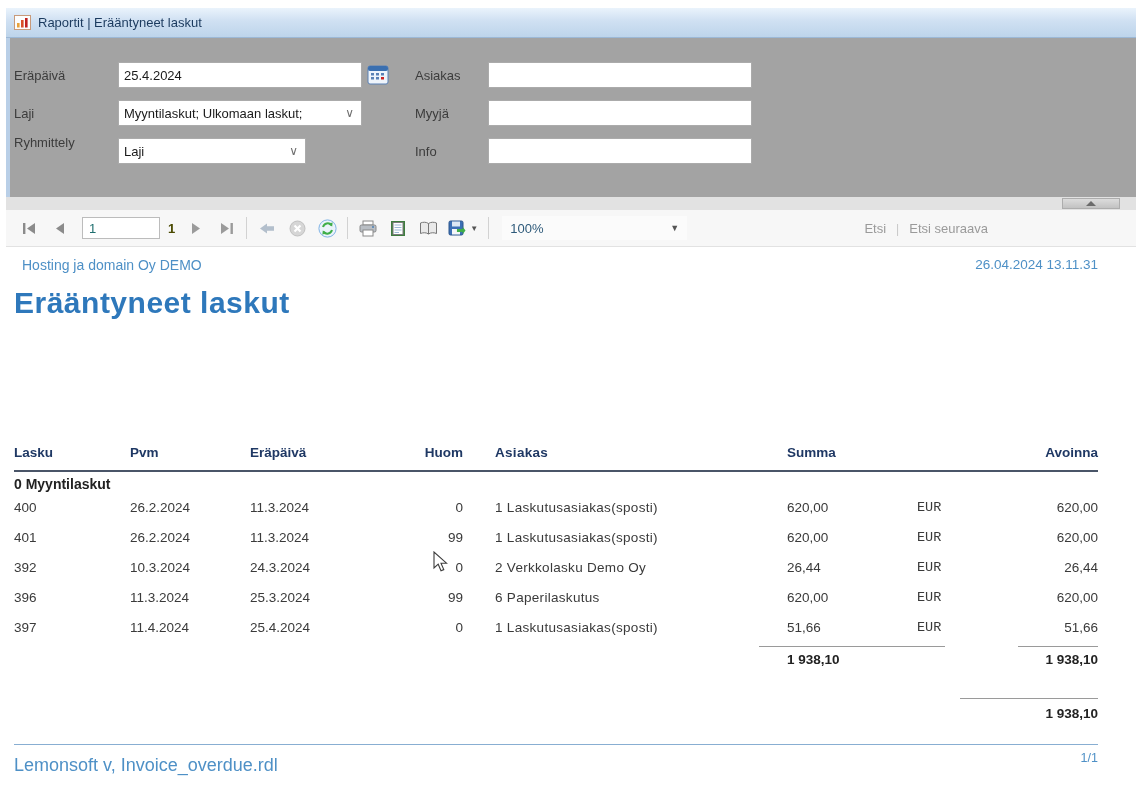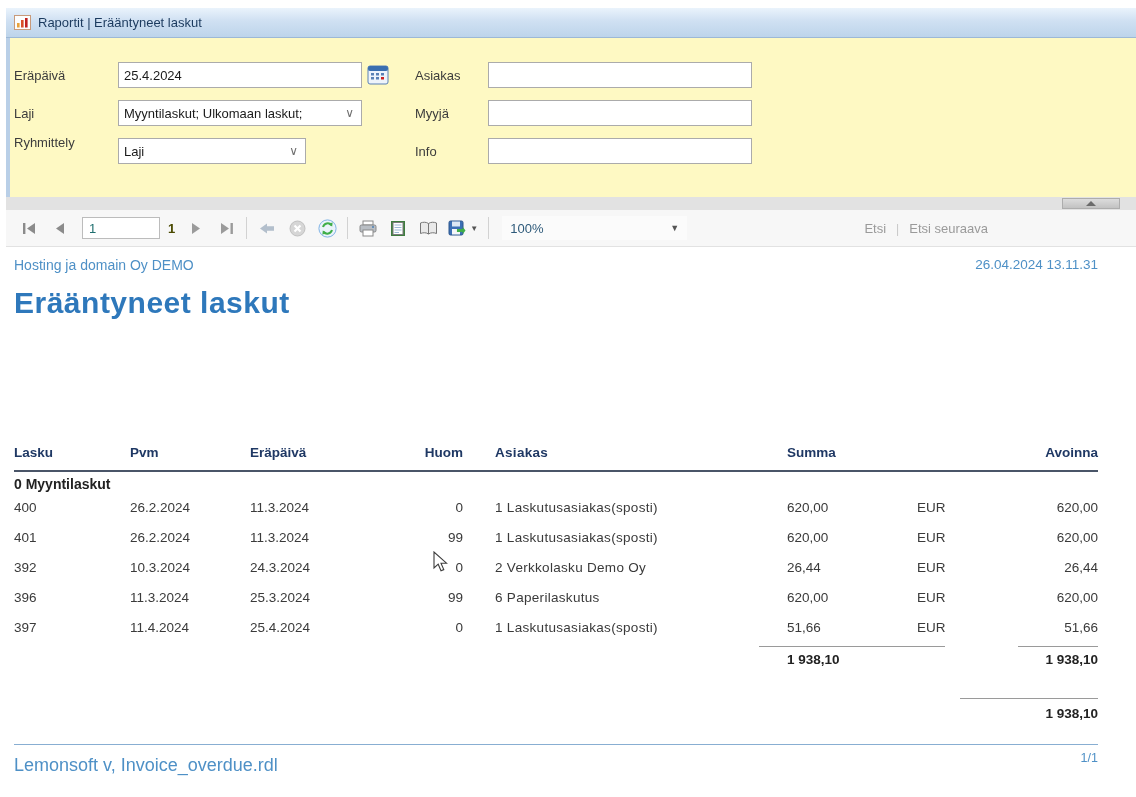--- a/index.html
+++ b/index.html
@@ -1,19 +1,19 @@
 <!DOCTYPE html>
 <html><head>
 <meta charset="utf-8">
 <style>
   * { margin:0; padding:0; box-sizing:border-box; }
   html,body { width:1136px; height:797px; background:#ffffff; overflow:hidden;
               font-family:"Liberation Sans", sans-serif; }
   #window { position:absolute; left:6px; top:8px; width:1130px; height:679px;
-            background:#fef9c3; }
+            background:#a3a3a3; }
   .abs { position:absolute; }
 
   
   #titlebar { left:0; top:0; width:100%; height:30px;
     background:linear-gradient(#eaf3fc,#cfe0f2 45%,#bdd4ea);
     border-bottom:1px solid #9cb8d6; display:flex; align-items:center; padding-left:8px; }
   #titlebar .ttl { font-size:13px; color:#1b3a5e; margin-left:7px; }
 
   
   .flabel { font-size:13px; color:#3c3c3c; }
@@ -44,35 +44,35 @@
   #zoomcombo .zval { font-size:13px; color:#2e5a7a; }
   #zoomcombo .zcaret { color:#555; font-size:9px; }
   #findgroup { position:absolute; right:148px; top:0; height:37px; display:flex;
     align-items:center; gap:10px; }
   .findlbl { font-size:13px; color:#9a9a9a; }
   .findsep { color:#c8c8c8; font-size:12px; }
 
   
   #report { left:0; top:239px; width:100%; height:550px; background:#ffffff; }
   .blue { color:#4e90c6; }
-  #companyname { left:8px; top:10px; font-size:14px; }
+  #companyname { left:16px; top:10px; font-size:14px; }
   #datetime { right:38px; top:10px; font-size:13.5px; }
   #reporttitle { left:8px; top:39px; font-size:30px; font-weight:bold; color:#2e78bb;
     letter-spacing:0.5px; }
   #params { left:8px; top:98px; font-size:14px; }
   #params b { color:#3f87c5; }
 
   
   .trow { position:absolute; left:8px; width:1084px; height:20px; display:flex;
     font-size:13.5px; color:#3a3a3a; }
   .c1 {width:116px;} .c2 {width:120px;} .c3 {width:120px;}
   .c4 {width:93px; text-align:right;}
   .c5 {width:324px; padding-left:32px; letter-spacing:0.3px;}
   .c6 {width:120px; text-align:left;}
-  .c7 {width:46px; padding-left:10px;}
+  .c7 {width:46px; padding-left:10px;font-family:Liberation Mono, monospace;}
   .c8 {width:145px; text-align:right;}
   .thead { font-weight:bold; color:#1f3864; }
   #headline { left:8px; top:223px; width:1084px; height:0; border-top:2px solid #4a5568; }
   .bold { font-weight:bold; color:#222; }
   .tline { position:absolute; height:0; border-top:1px solid #9a9a9a; }
   #footline { left:8px; top:497px; width:1084px; height:0; border-top:1px solid #88aed2; }
   #reportfooter-left { left:8px; top:508px; font-size:18px; }
   #reportfooter-right { right:38px; top:504px; font-size:12.5px; }
 
   

